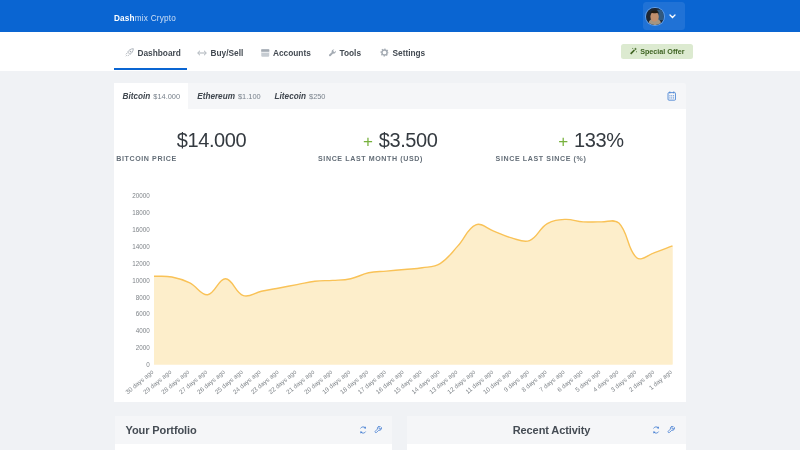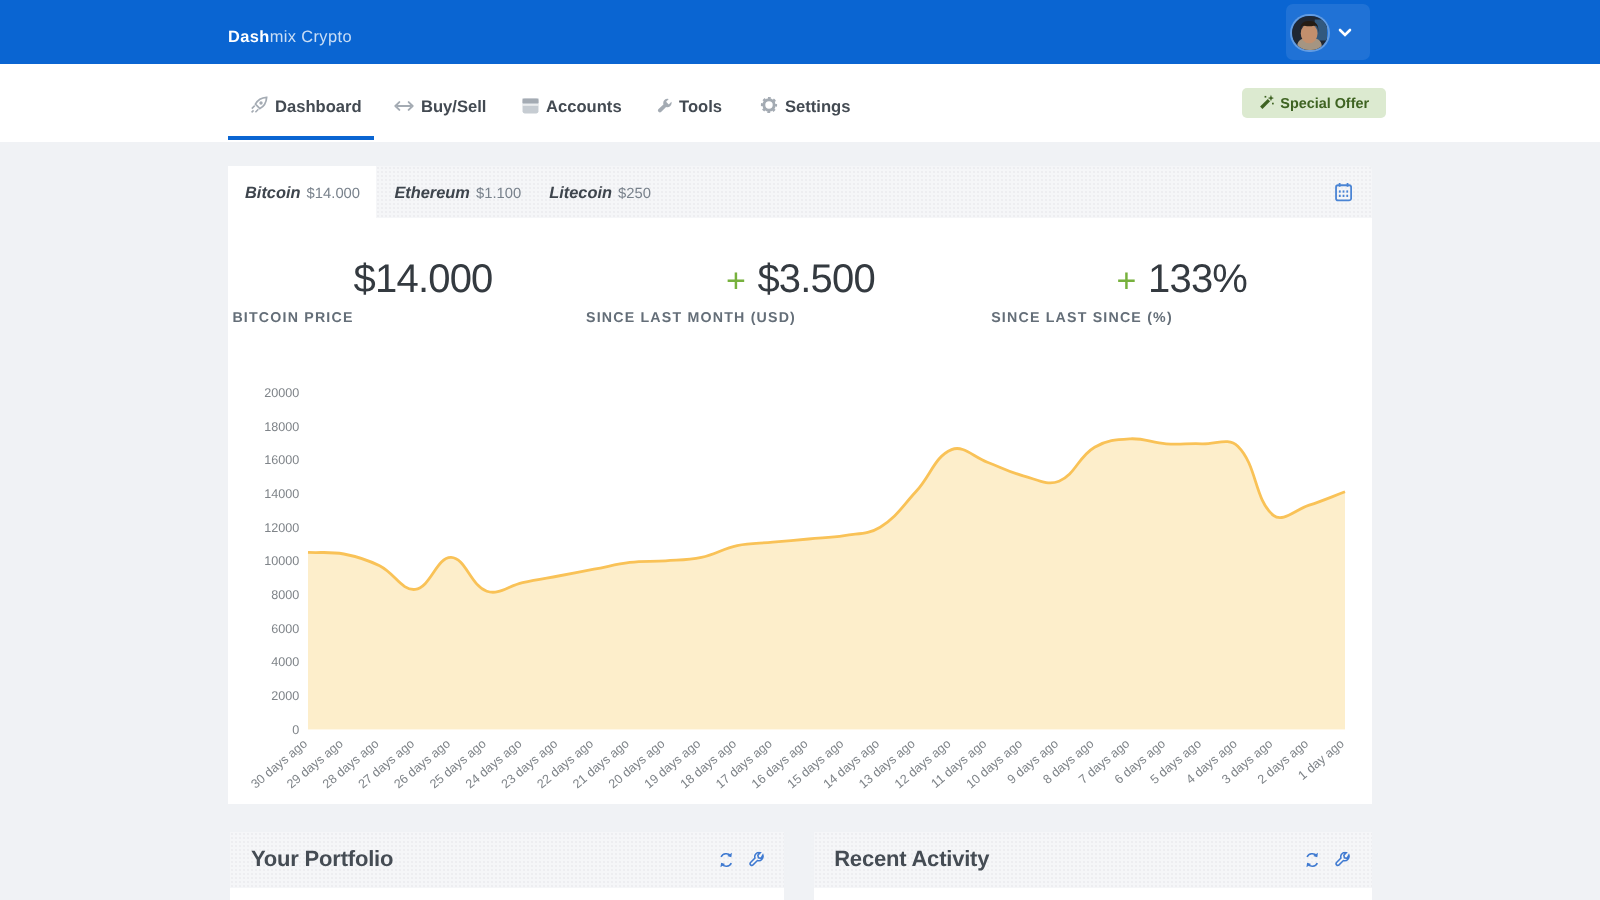--- a/index.html
+++ b/index.html
@@ -112,21 +112,21 @@
       <rect x="4.1" y="10.6" width="1.5" height="1.9"></rect>
       <rect x="7.2" y="10.6" width="1.5" height="1.9"></rect>
       <rect x="10.3" y="10.6" width="1.5" height="1.9"></rect>
     </g>
   </svg>
 
 <div class="abs" id="cardbody"></div>
 <div class="abs statv" style="left:116.2px">$14.000</div>
 <div class="abs statl" style="left:116.2px">BITCOIN PRICE</div>
 <div class="abs statv" style="left:304.9px"><span class="plus">+ </span> $3.500</div>
-<div class="abs statl" style="left:293px">SINCE LAST MONTH (USD)</div>
+<div class="abs statl" style="left:318px">SINCE LAST MONTH (USD)</div>
 <div class="abs statv" style="left:495.6px"><span class="plus">+ </span> 133%</div>
 <div class="abs statl" style="left:495.6px">SINCE LAST SINCE (%)</div>
 
 <svg class="abs" style="left:0;top:0" width="800" height="450" viewBox="0 0 800 450">
   <g font-size="6.3" fill="#7f8489" font-family="Liberation Sans,sans-serif">
     <g text-anchor="end">
       <text x="149.7" y="198.4">20000</text>
       <text x="149.7" y="215.3">18000</text>
       <text x="149.7" y="232.1">16000</text>
       <text x="149.7" y="249.0">14000</text>
@@ -183,21 +183,21 @@
   <span class="bicons">
    <svg width="8.2" height="8.2" viewBox="0 0 16 16">
         <path d="M3.0 5.0 A5.6 5.6 0 0 1 12.4 4.0 M13.0 11.0 A5.6 5.6 0 0 1 3.6 12.0" stroke="#3f7ad1" stroke-width="1.6" fill="none"></path>
         <path d="M13.6 1.0 L13.0 5.4 L9.0 4.0 Z M2.4 15.0 L3.0 10.6 L7.0 12.0 Z" fill="#3f7ad1"></path>
       </svg>
    <svg width="8.2" height="8.2" viewBox="0 0 16 16">
         <path d="M14.5 3.2 a4.2 4.2 0 0 1 -5.3 5.3 L4.9 12.8 a1.7 1.7 0 0 1 -2.4 -2.4 L6.8 6.1 a4.2 4.2 0 0 1 5.3-5.3 L9.6 3.3 l.6 2.5 2.5.6 Z" fill="none" stroke="#3f7ad1" stroke-width="1.5"></path>
       </svg>
   </span>
   </div>
-<div class="abs bhead" style="left:406.9px; width:279.1px;">
+<div class="abs bhead" style="left:406.9px; width:279.1px;justify-content:center;">
     <span class="btitle">Recent Activity</span>
   <span class="bicons">
    <svg width="8.2" height="8.2" viewBox="0 0 16 16">
         <path d="M3.0 5.0 A5.6 5.6 0 0 1 12.4 4.0 M13.0 11.0 A5.6 5.6 0 0 1 3.6 12.0" stroke="#3f7ad1" stroke-width="1.6" fill="none"></path>
         <path d="M13.6 1.0 L13.0 5.4 L9.0 4.0 Z M2.4 15.0 L3.0 10.6 L7.0 12.0 Z" fill="#3f7ad1"></path>
       </svg>
    <svg width="8.2" height="8.2" viewBox="0 0 16 16">
         <path d="M14.5 3.2 a4.2 4.2 0 0 1 -5.3 5.3 L4.9 12.8 a1.7 1.7 0 0 1 -2.4 -2.4 L6.8 6.1 a4.2 4.2 0 0 1 5.3-5.3 L9.6 3.3 l.6 2.5 2.5.6 Z" fill="none" stroke="#3f7ad1" stroke-width="1.5"></path>
       </svg>
   </span>

